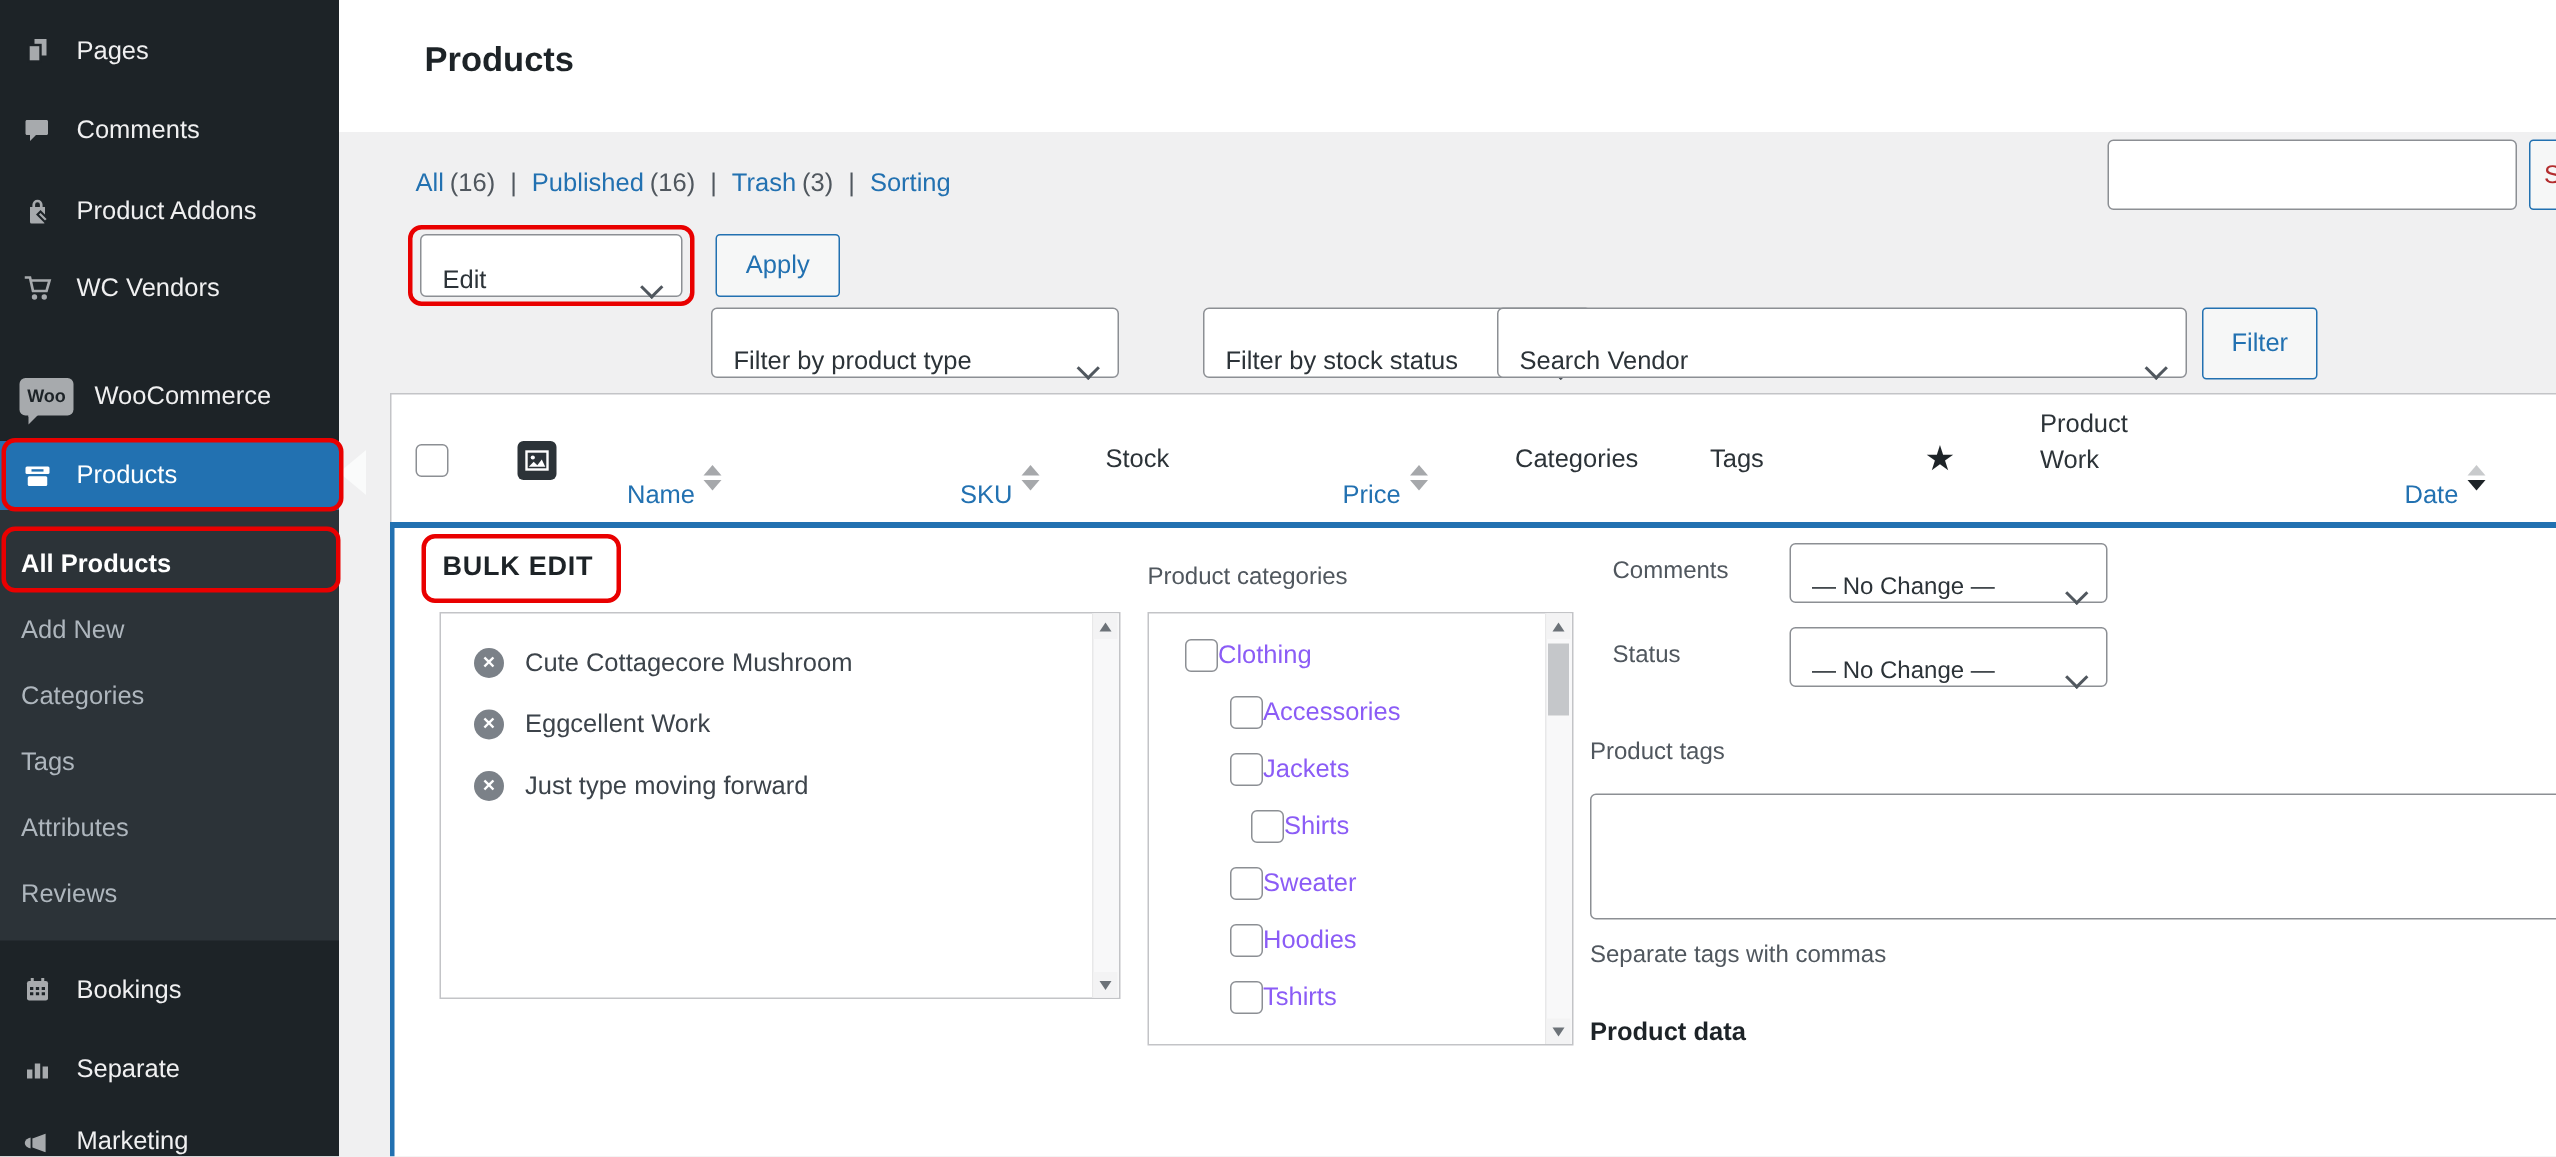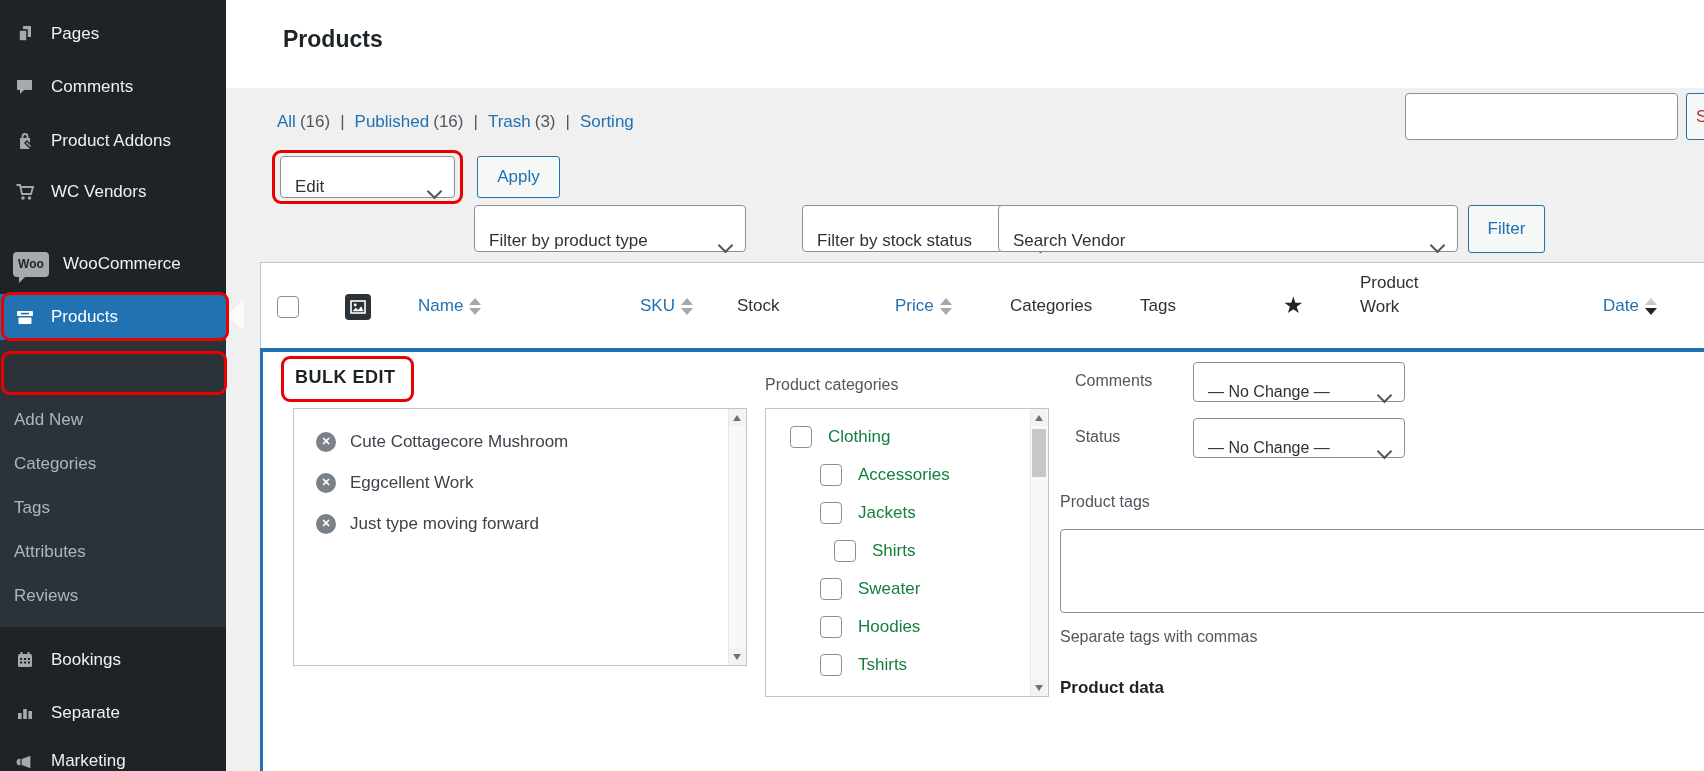--- a/index.html
+++ b/index.html
@@ -41,21 +41,21 @@
         transform:rotate(45deg);margin-top:-5px;flex:0 0 9px;}
   .btn{background:#f6f7f7;border:1px solid #2271b1;border-radius:3px;color:#2271b1;font-size:17px;
        display:flex;align-items:center;justify-content:center;cursor:pointer;}
   .txt-input{background:#fff;border:1px solid #8c8f94;border-radius:4px;font-size:17px;color:#2c3338;
        padding:0 10px;box-sizing:border-box;font-family:"Liberation Sans",sans-serif;}
 
   
   #table-card{position:absolute;left:260px;top:262px;width:1444px;height:89px;background:#fff;
        border-top:1px solid #c3c4c7;border-left:1px solid #c3c4c7;}
   .th{position:absolute;font-size:17px;color:#2c3338;display:flex;align-items:center;gap:6px;}
-  .th-link{color:#2271b1;cursor:pointer;}
+  .th-link{color:#2271b1;cursor:pointer;margin-top:24px;}
   .sorters{display:flex;flex-direction:column;gap:3px;align-items:center;}
   .tri-u{width:0;height:0;border-left:6px solid transparent;border-right:6px solid transparent;border-bottom:7px solid #a6a8ab;}
   .tri-d{width:0;height:0;border-left:6px solid transparent;border-right:6px solid transparent;border-top:7px solid #a6a8ab;}
   .tri-light{border-bottom-color:#c8cacc;}
   .tri-dark{border-top-color:#1d2327;}
   .cb{width:22px;height:22px;background:#fff;border:1px solid #8c8f94;border-radius:4px;box-sizing:border-box;cursor:pointer;}
   .img-icon{width:26px;height:26px;background:#2c3338;border-radius:4px;display:flex;align-items:center;justify-content:center;}
 
   
   #bulk-row{position:absolute;left:260px;top:348px;width:1444px;height:423px;background:#fff;
@@ -64,21 +64,21 @@
   .listbox{position:absolute;background:#fff;border:1px solid #c3c4c7;}
   .lb-item{display:flex;align-items:center;gap:14px;height:41px;padding-left:22px;font-size:17px;color:#3c434a;cursor:pointer;}
   .cx{width:20px;height:20px;border-radius:50%;background:#7b8188;color:#fff;font-size:11px;font-weight:bold;
       display:flex;align-items:center;justify-content:center;flex:0 0 20px;cursor:pointer;}
   .vscroll{position:absolute;top:0;right:0;bottom:0;width:17px;background:#f8f8f9;border-left:1px solid #e8e8e9;}
   .sb-btn{position:absolute;left:0;width:16px;height:17px;display:flex;align-items:center;justify-content:center;background:#f3f3f4;cursor:pointer;}
   .sb-up{top:0;} .sb-dn{bottom:0;}
   .sb-tri-u{width:0;height:0;border-left:4px solid transparent;border-right:4px solid transparent;border-bottom:6px solid #6c7278;}
   .sb-tri-d{width:0;height:0;border-left:4px solid transparent;border-right:4px solid transparent;border-top:6px solid #6c7278;}
   .sb-thumb{position:absolute;left:1px;width:14px;background:#c5c7ca;cursor:pointer;}
-  .cat-row{position:absolute;display:flex;align-items:center;gap:16px;font-size:17px;color:#15803d;}
+  .cat-row{position:absolute;display:flex;align-items:center;gap:0;font-size:17px;color:#8b5cf6;}
   .field-label{position:absolute;font-size:16px;color:#50575e;}
   textarea.tags{position:absolute;resize:none;background:#fff;border:1px solid #8c8f94;border-radius:4px;
       font-family:"Liberation Sans",sans-serif;font-size:16px;padding:8px;box-sizing:border-box;}
 </style>
 </head>
 <body>
 
 <div id="stage">
 
   <div id="sidebar">
@@ -136,20 +136,23 @@
         <svg width="20" height="20" viewBox="0 0 20 20">
           <rect x="2" y="4" width="16" height="5" rx="1" fill="#fff"></rect>
           <rect x="6" y="5.8" width="8" height="1.6" fill="#2271b1"></rect>
           <rect x="3.5" y="10.5" width="13" height="6.5" rx="1" fill="#fff"></rect>
         </svg>
       </span>
       <span>Products</span>
     </div>
 
     <div id="submenu-block">
+      <div class="s-item s-active" style="top:17px">
+        <span>All Products</span>
+      </div>
       <div class="s-item" style="top:61px">
         <span>Add New</span>
       </div>
       <div class="s-item" style="top:105px">
         <span>Categories</span>
       </div>
       <div class="s-item" style="top:149px">
         <span>Tags</span>
       </div>
       <div class="s-item" style="top:193px">

